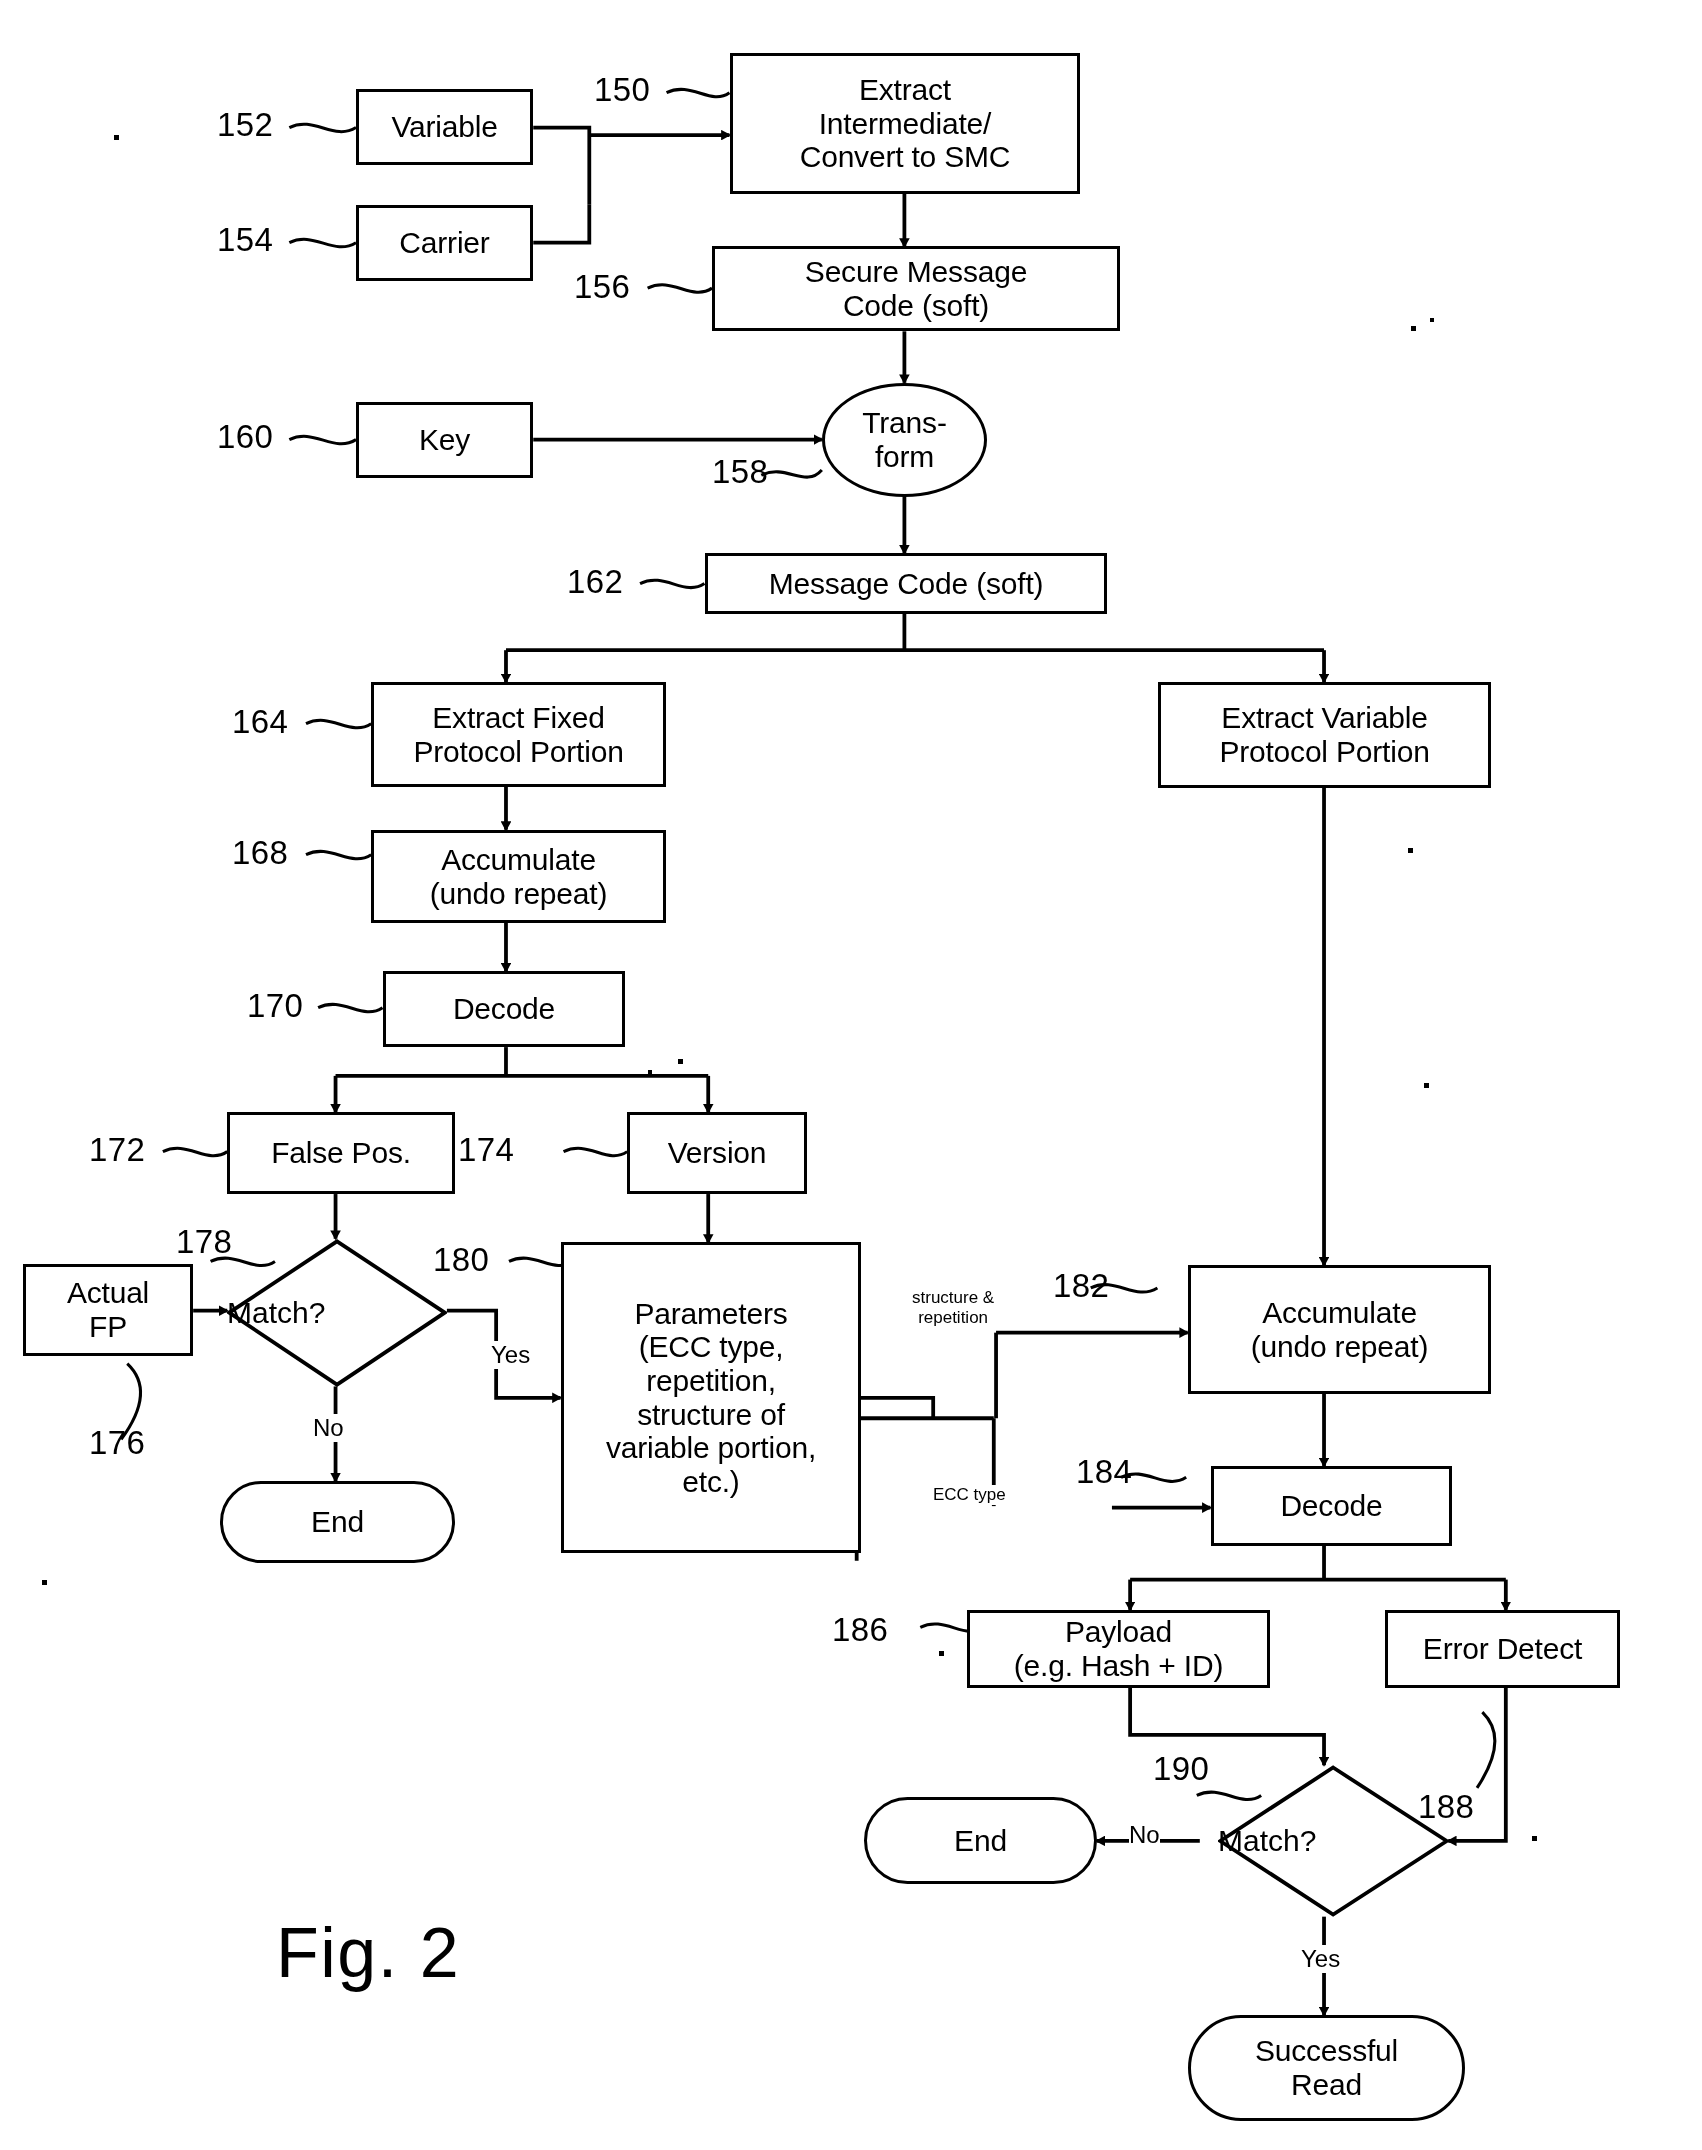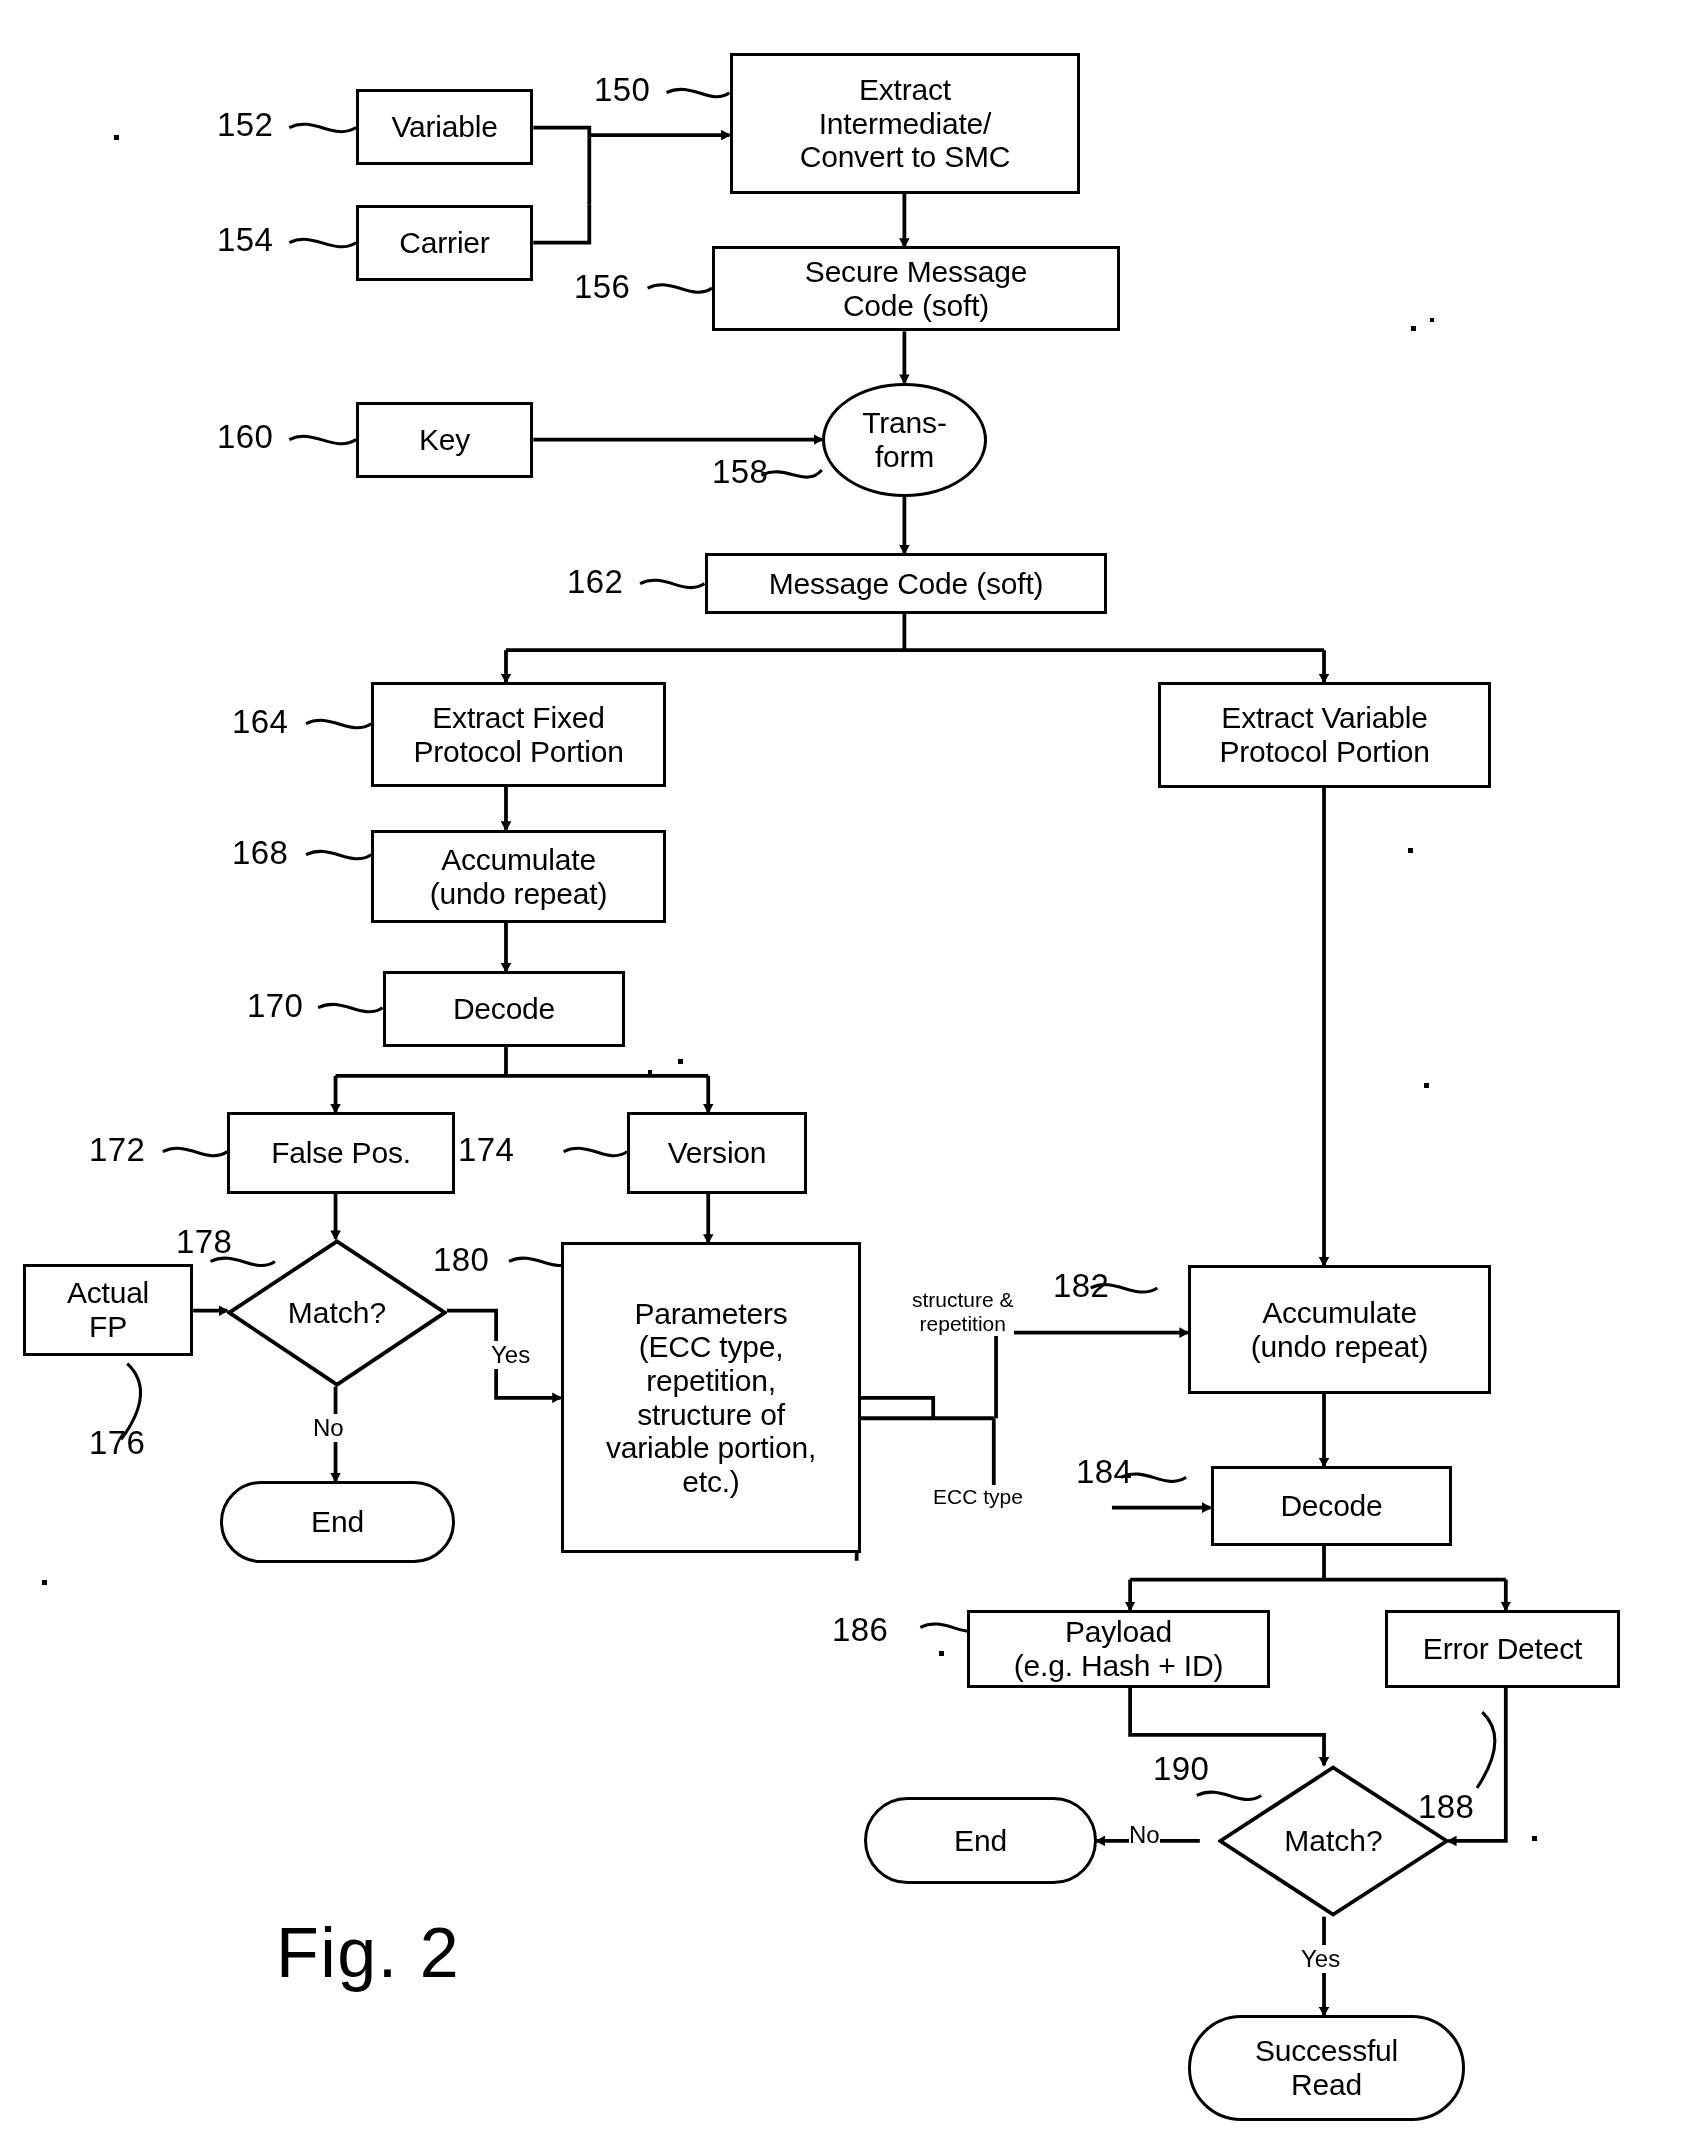--- a/index.html
+++ b/index.html
@@ -42,21 +42,20 @@
     z-index: 3;
   }
   .node.term {
     border-radius: 53px;
   }
   .diamond {
     position: absolute;
     z-index: 3;
     display: flex;
     align-items: center;
-    justify-content: center;
   }
   .diamond .dlabel {
     position: relative;
     z-index: 2;
     font-size: 30px;
     text-align: center;
     white-space: pre-line;
   }
   .diamond svg {
     position: absolute;
@@ -65,21 +64,21 @@
   }
   .reflabel {
     position: absolute;
     font-size: 33px;
     letter-spacing: 0.4px;
     z-index: 4;
     white-space: nowrap;
   }
   .edgelabel {
     position: absolute;
-    font-size: 21px;
+    font-size: 17px;
     z-index: 4;
     white-space: pre-line;
     text-align: center;
     line-height: 1.15;
     background: #ffffff;
   }
   .figcaption {
     position: absolute;
     font-size: 70px;
     letter-spacing: 1.5px;

